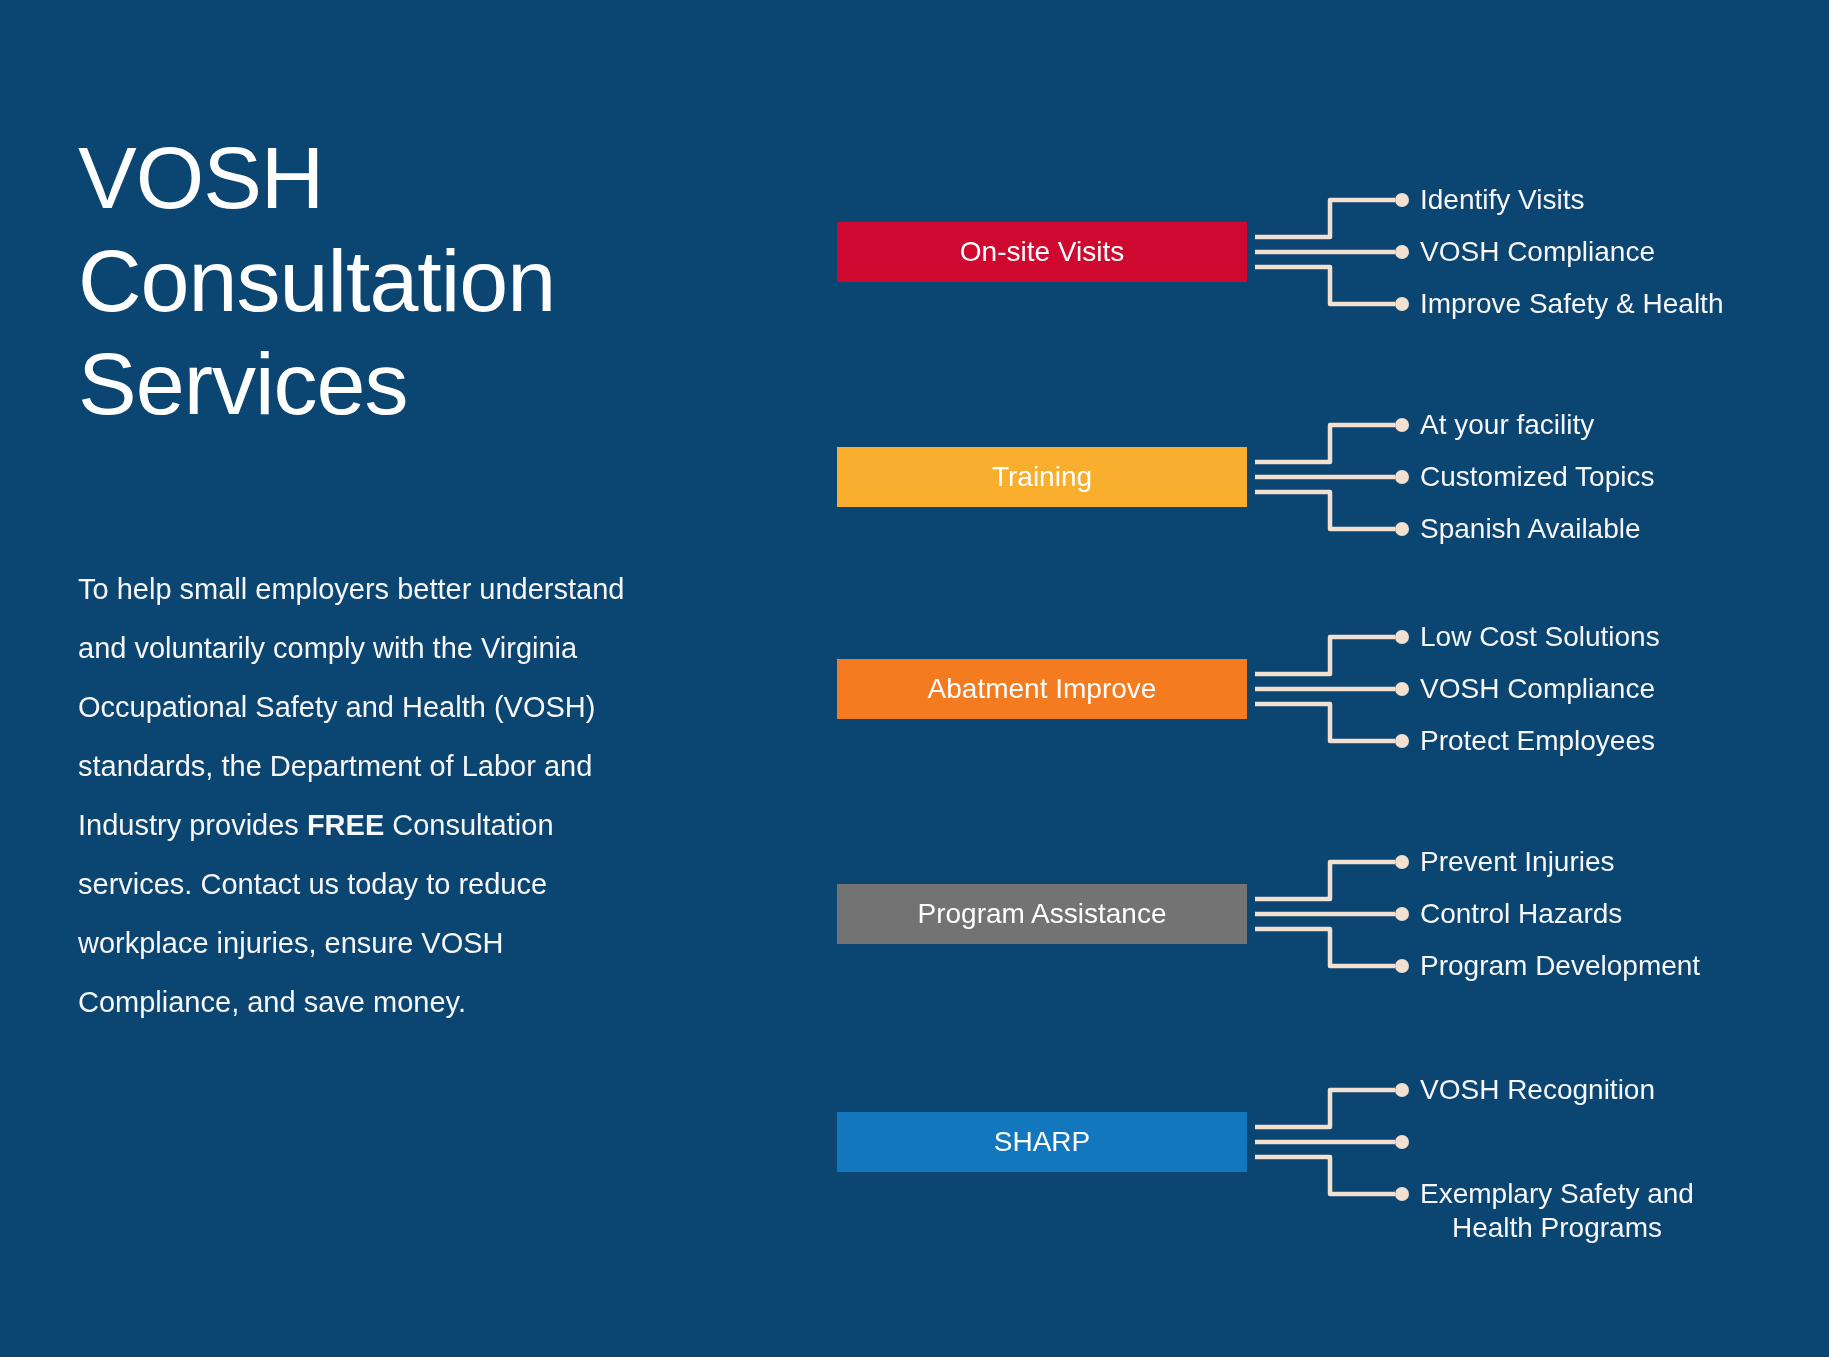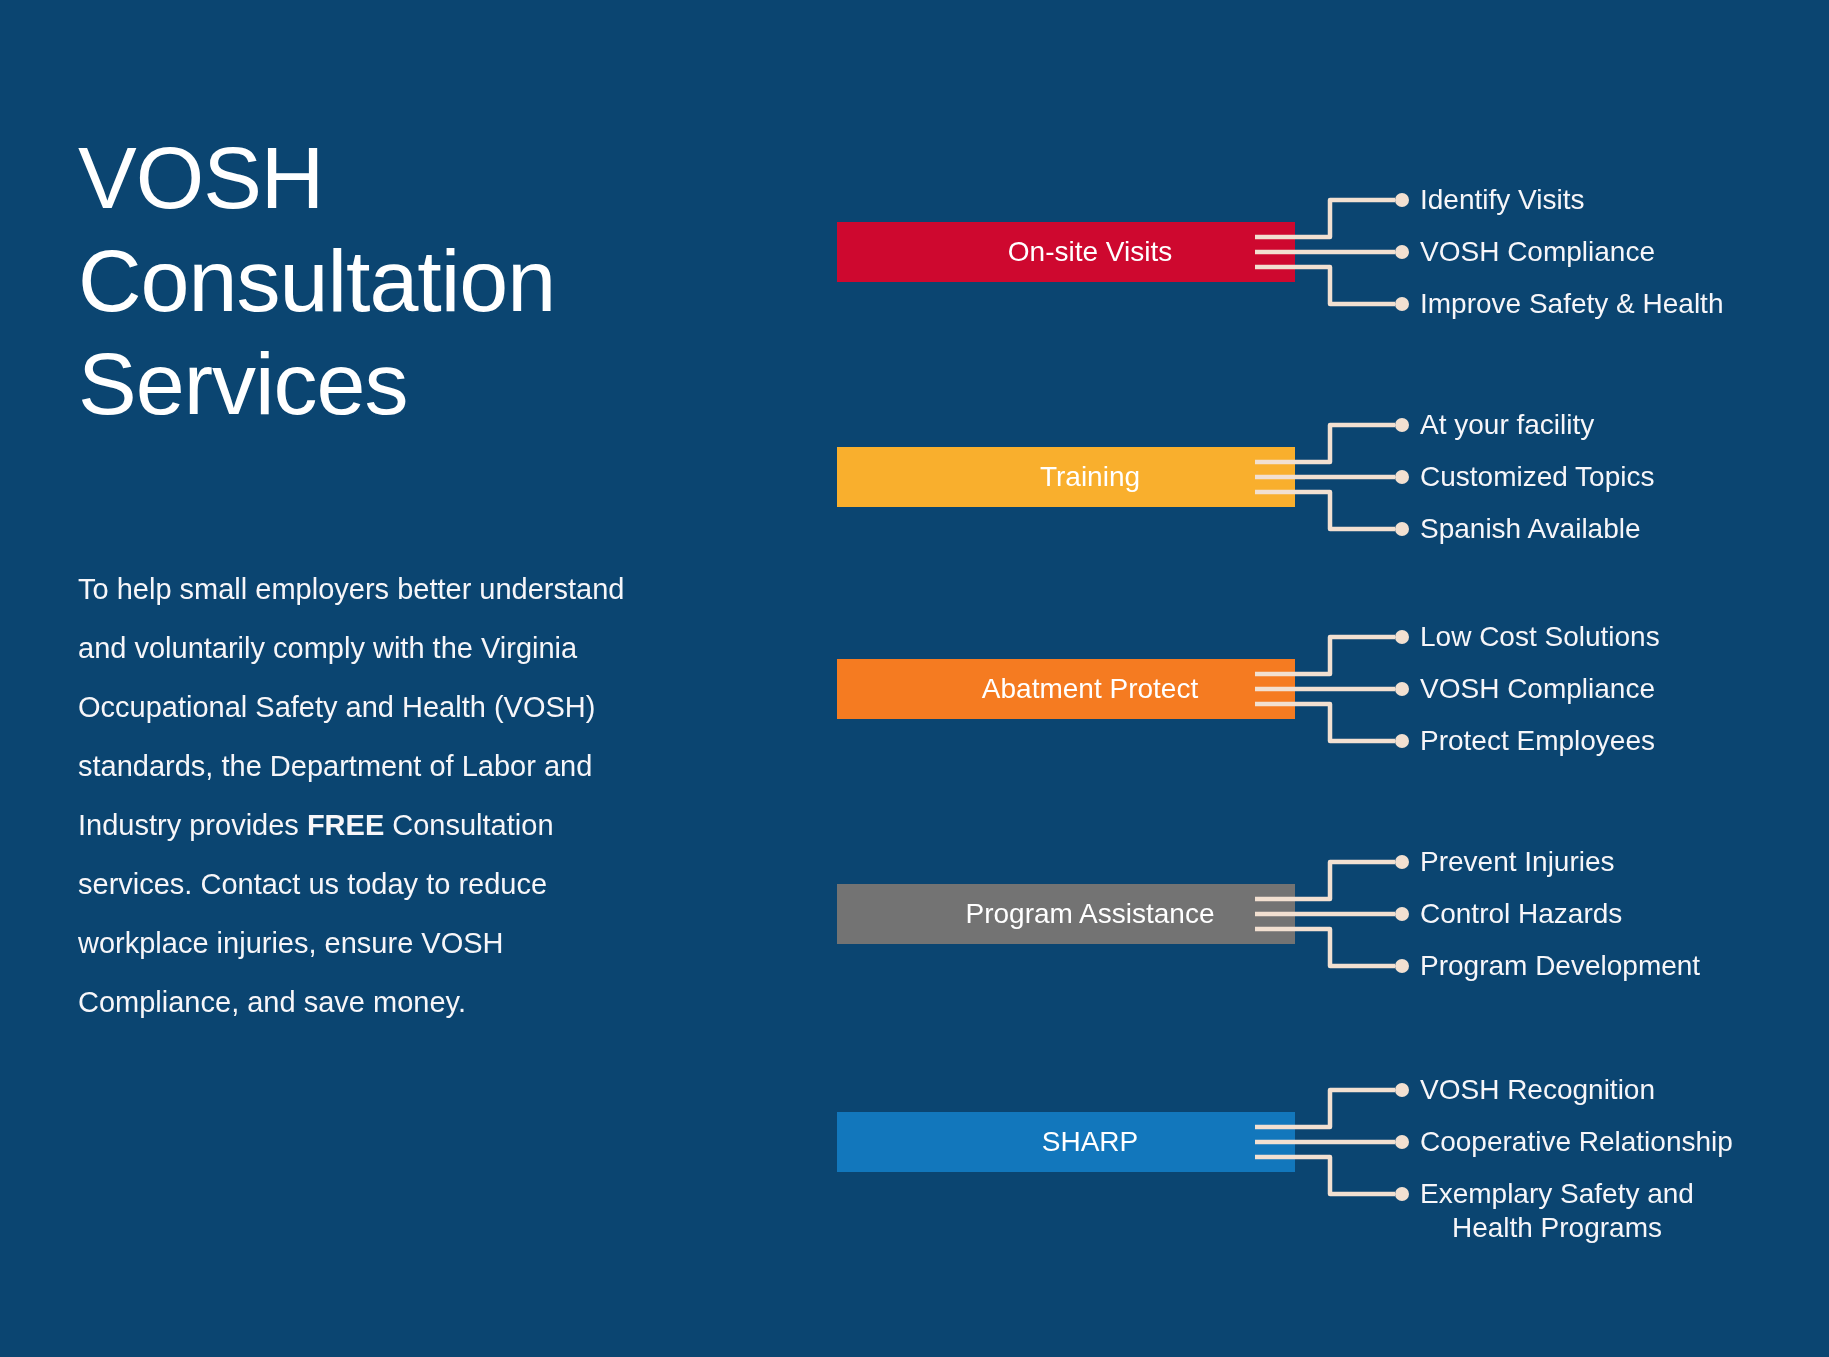--- a/index.html
+++ b/index.html
@@ -30,21 +30,21 @@
   .group { position: absolute; left: 837px; width: 992px; height: 60px; }
   .g1 { top: 222px; }
   .g2 { top: 447px; }
   .g3 { top: 659px; }
   .g4 { top: 884px; }
   .g5 { top: 1112px; }
   .box {
     position: absolute; left: 0; top: 0;
     width: 410px; height: 60px;
     display: flex; align-items: center; justify-content: center;
-    font-size: 28px; color: var(--label-color, #FFFFFF); padding-left: 48px;
+    font-size: 28px; color: var(--label-color, #FFFFFF);
   }
   .connector { position: absolute; left: 413px; top: -32px; }
   .connector .ln {
     fill: none;
     stroke: var(--accent, #F2E0D1);
     stroke-width: 4.5px;
     stroke-linejoin: round;
     stroke-linecap: butt;
   }
   .connector .dot { fill: var(--accent, #F2E0D1); }
@@ -109,21 +109,21 @@
         <span>Customized Topics</span>
         <span></span>
       </div>
     <div class="item i3">
         <span>Spanish Available</span>
         <span></span>
       </div>
   </div>
 
   <div class="group g3">
-    <div class="box" style="background-color: rgb(245, 123, 33);">Abatment Protect</div>
+    <div class="box" style="background-color: rgb(245, 123, 33);">Abatment Improve</div>
     <svg class="connector" width="160" height="128" viewBox="0 0 160 128">
       <polyline class="ln" points="5,47 80,47 80,10 145,10"></polyline>
       <line class="ln" x1="5" y1="62" x2="145" y2="62"></line>
       <polyline class="ln" points="5,77 80,77 80,114 145,114"></polyline>
       <circle class="dot" cx="152" cy="10" r="7"></circle>
       <circle class="dot" cx="152" cy="62" r="7"></circle>
       <circle class="dot" cx="152" cy="114" r="7"></circle>
     </svg>
     <div class="item i1">
         <span>Low Cost Solutions</span>
@@ -170,23 +170,19 @@
       <line class="ln" x1="5" y1="62" x2="145" y2="62"></line>
       <polyline class="ln" points="5,77 80,77 80,114 145,114"></polyline>
       <circle class="dot" cx="152" cy="10" r="7"></circle>
       <circle class="dot" cx="152" cy="62" r="7"></circle>
       <circle class="dot" cx="152" cy="114" r="7"></circle>
     </svg>
     <div class="item i1">
         <span>VOSH Recognition</span>
         <span></span>
       </div>
-    <div class="item i2">
-        <span>Cooperative Relationship</span>
-        <span></span>
-      </div>
     <div class="item i3">
         <span>Exemplary Safety and</span>
         <span>Health Programs</span>
       </div>
   </div>
 
 </div>
 
 </body></html>

